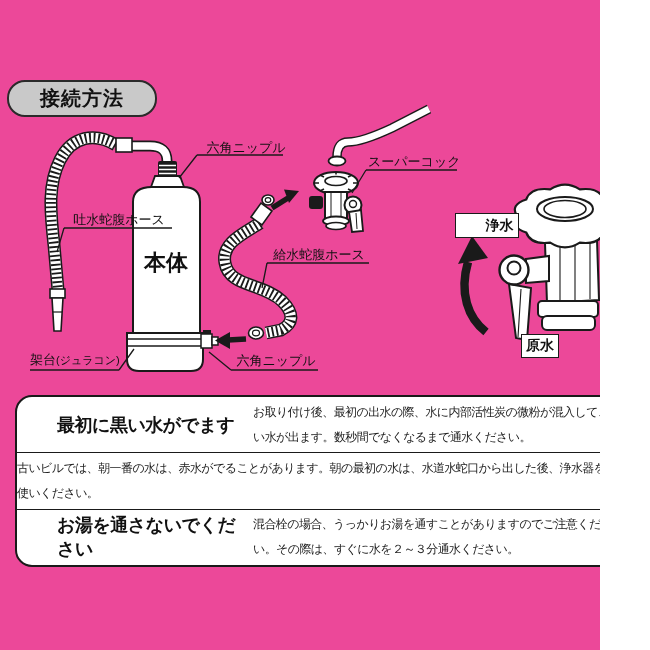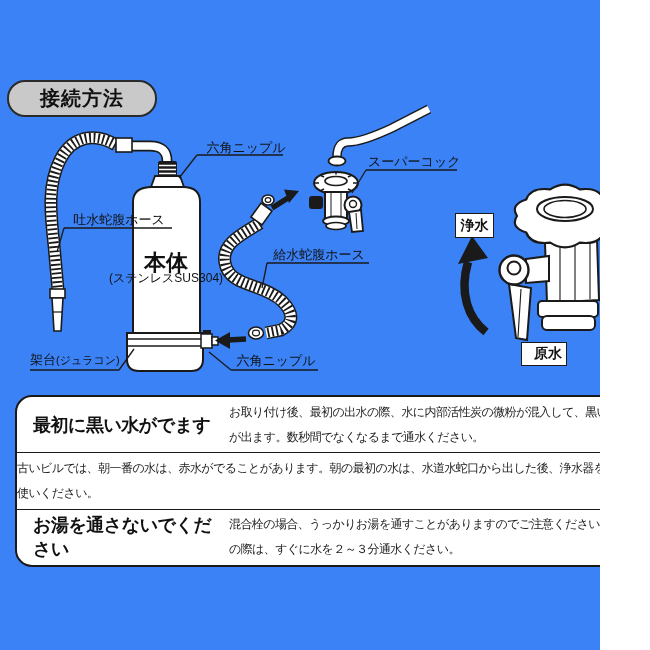--- a/index.html
+++ b/index.html
@@ -1,17 +1,17 @@
 <!DOCTYPE html>
 <html><head>
 <meta charset="utf-8">
 <style>
   html,body{margin:0;padding:0;background:#fff;}
   .page{
-    position:relative;width:600px;height:650px;background:#3b82f6;overflow:hidden;
+    position:relative;width:600px;height:650px;background:#ec4899;overflow:hidden;
     font-family:"Liberation Sans","DejaVu Sans",sans-serif;color:#111;
   }
   
   .badge{
     position:absolute;display:flex;align-items:center;justify-content:center;
     background:#c9c9c9;border:2px solid #2a2a2a;border-radius:18px;
     font-weight:bold;color:#111;letter-spacing:1px;
   }
   .badge.connection{left:7px;top:80px;width:146px;height:33px;font-size:20px;}
   .badge.lever{left:492px;top:143px;width:138px;height:30px;font-size:19px;}
@@ -26,33 +26,34 @@
   .lbl-hexbottom{left:233px;top:352px;width:86px;text-align:center;}
   .lbl-body{left:166px;top:248px;transform:translateX(-50%);font-size:22px;font-weight:bold;}
   .lbl-material{left:166px;top:270px;transform:translateX(-50%);font-size:12px;}
   .lbl-stand{left:30px;top:351px;width:90px;font-size:13px;}
   .lbl-stand .sub{font-size:11px;}
   
   .water-tag{
     position:absolute;display:flex;align-items:center;justify-content:center;
     background:#fff;border:1.5px solid #1a1a1a;font-size:14px;font-weight:bold;color:#111;
   }
-  .tag-purified{left:455px;top:213px;width:37px;height:23px;}
-  .tag-raw{left:521px;top:342px;width:36px;height:22px;padding-left:8px;}
+  .tag-purified{left:455px;top:213px;width:37px;height:23px;padding-left:25px;}
+  .tag-raw{left:521px;top:334px;width:36px;height:22px;}
   
   .notes{
     position:absolute;left:15px;top:395px;width:622px;height:168px;
     border:2.5px solid #1a1a1a;border-radius:17px;background:#fff;
     display:flex;flex-direction:column;overflow:hidden;
   }
   .note-row{flex:1;display:flex;align-items:center;}
   .note-row + .note-row{border-top:1.5px solid #1a1a1a;}
   .note-title{
     flex:0 0 196px;padding-left:16px;font-size:18px;font-weight:bold;color:#111;
     letter-spacing:-0.5px;
+    margin-left:24px;
   }
   .note-body{
     flex:1;padding-right:12px;font-size:12px;line-height:25px;color:#1b1b1b;
     letter-spacing:-0.6px;
   }
 </style>
 </head>
 <body>
 
 <div class="page">
@@ -174,21 +175,20 @@
     </g>
   </svg>
 
   <div class="badge connection">
     <span>接続方法</span>
   </div>
 
   <div class="callout-label lbl-hex-top">六角ニップル</div>
   <div class="callout-label lbl-outlet">吐水蛇腹ホース</div>
   <div class="callout-label lbl-body">本体</div>
-  <div class="callout-label lbl-material">(ステンレスSUS304)</div>
   <div class="callout-label lbl-stand"><span>架台</span><span class="sub">(ジュラコン)</span></div>
   <div class="callout-label lbl-supply">給水蛇腹ホース</div>
   <div class="callout-label lbl-supercock">スーパーコック</div>
   <div class="callout-label lbl-hexbottom">六角ニップル</div>
 
   <div class="water-tag tag-purified">浄水</div>
   <div class="water-tag tag-raw">原水</div>
 
   <div class="notes">
     <div class="note-row">

